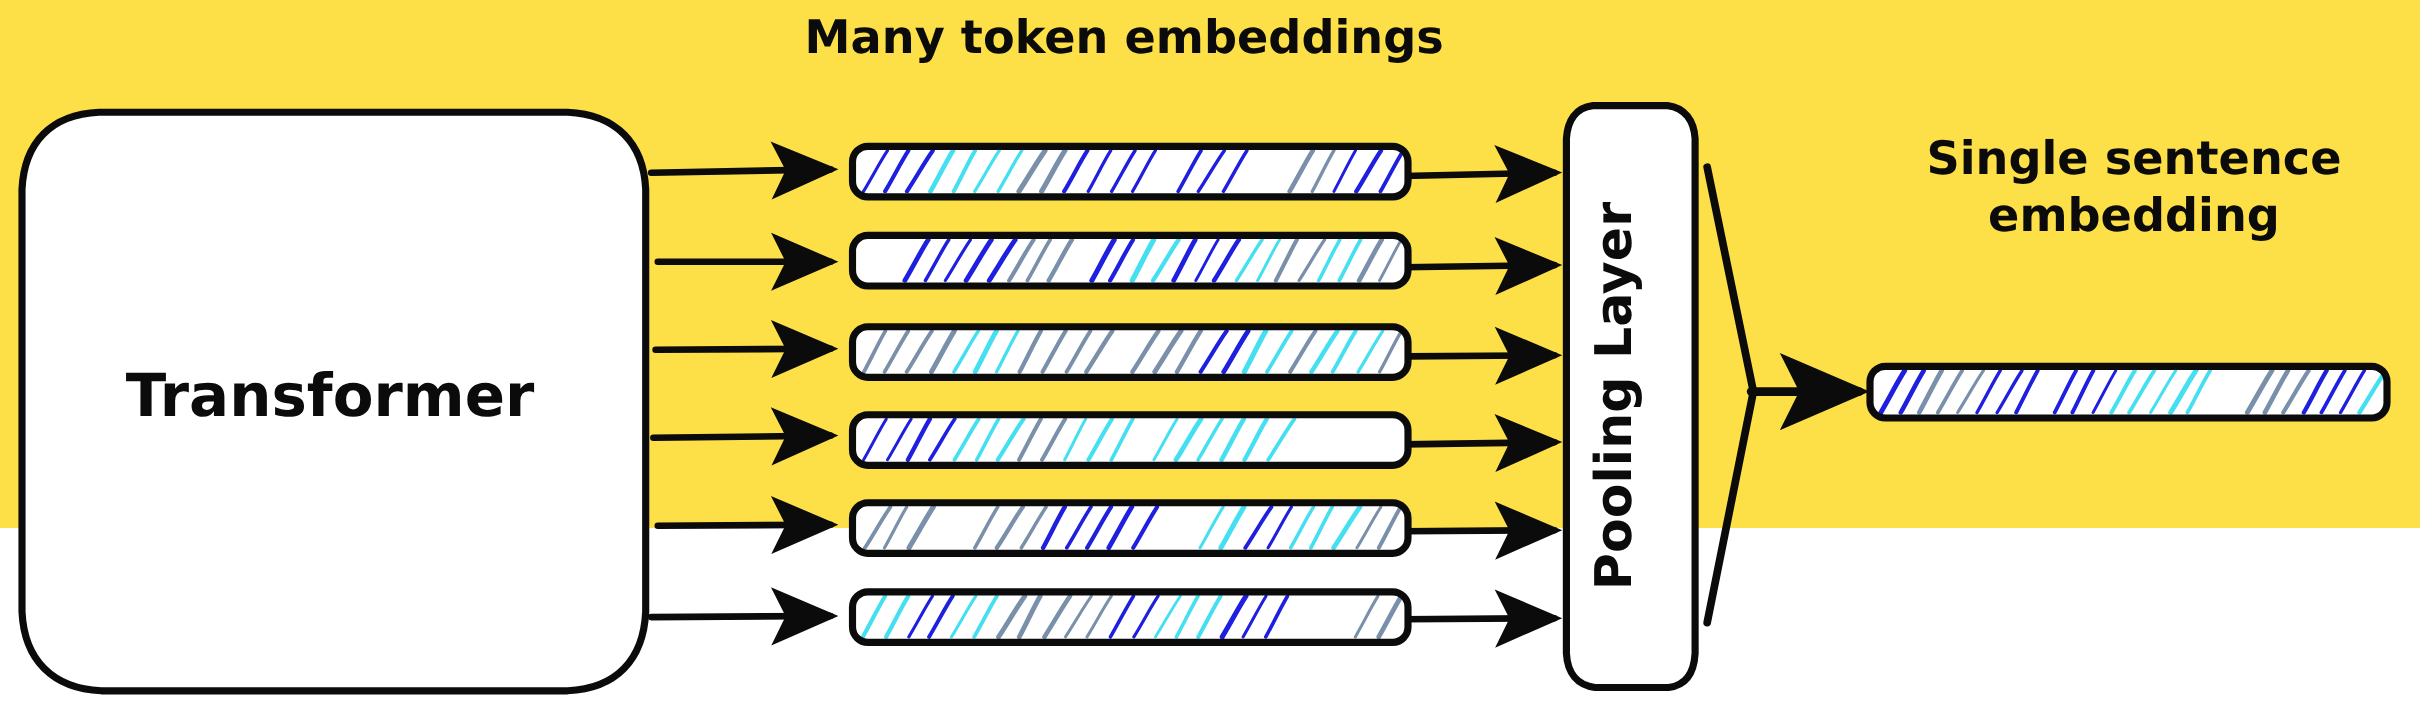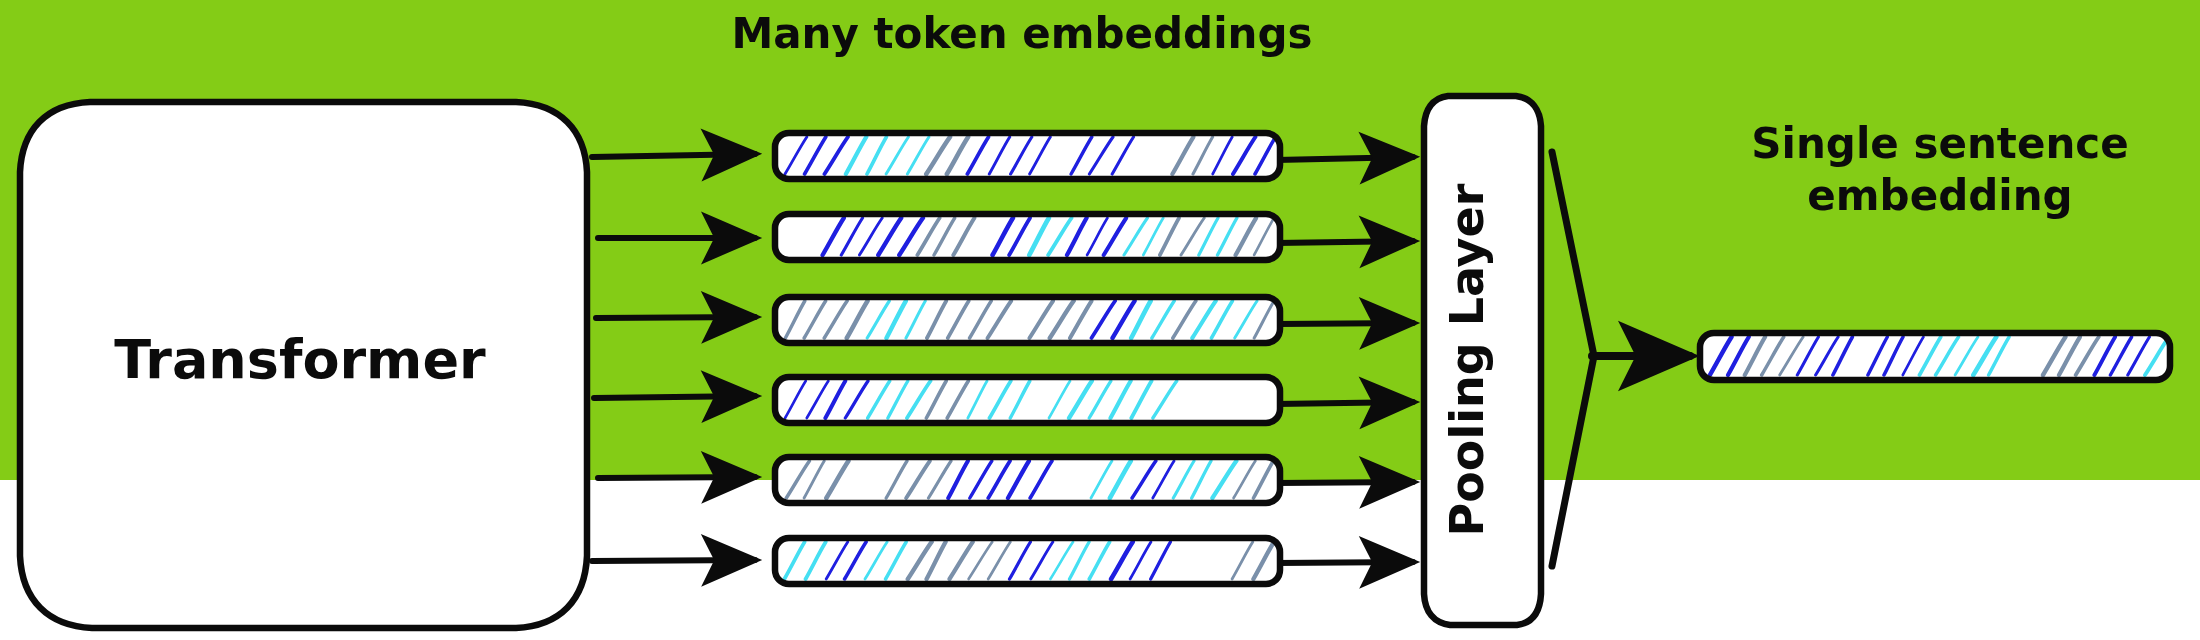--- a/index.html
+++ b/index.html
@@ -10,21 +10,21 @@
   body {
     width: 2200px;
     height: 640px;
     overflow: hidden;
     font-family: "DejaVu Sans", sans-serif;
   }
   #stage {
     position: relative;
     width: 2200px;
     height: 480px;
-    background: #84cc16;
+    background: #fde047;
   }
   #stage svg.layer {
     position: absolute;
     left: 0;
     top: 0;
     width: 2200px;
     height: 640px;
   }
   .hand-text {
     font-family: "DejaVu Sans", sans-serif;

